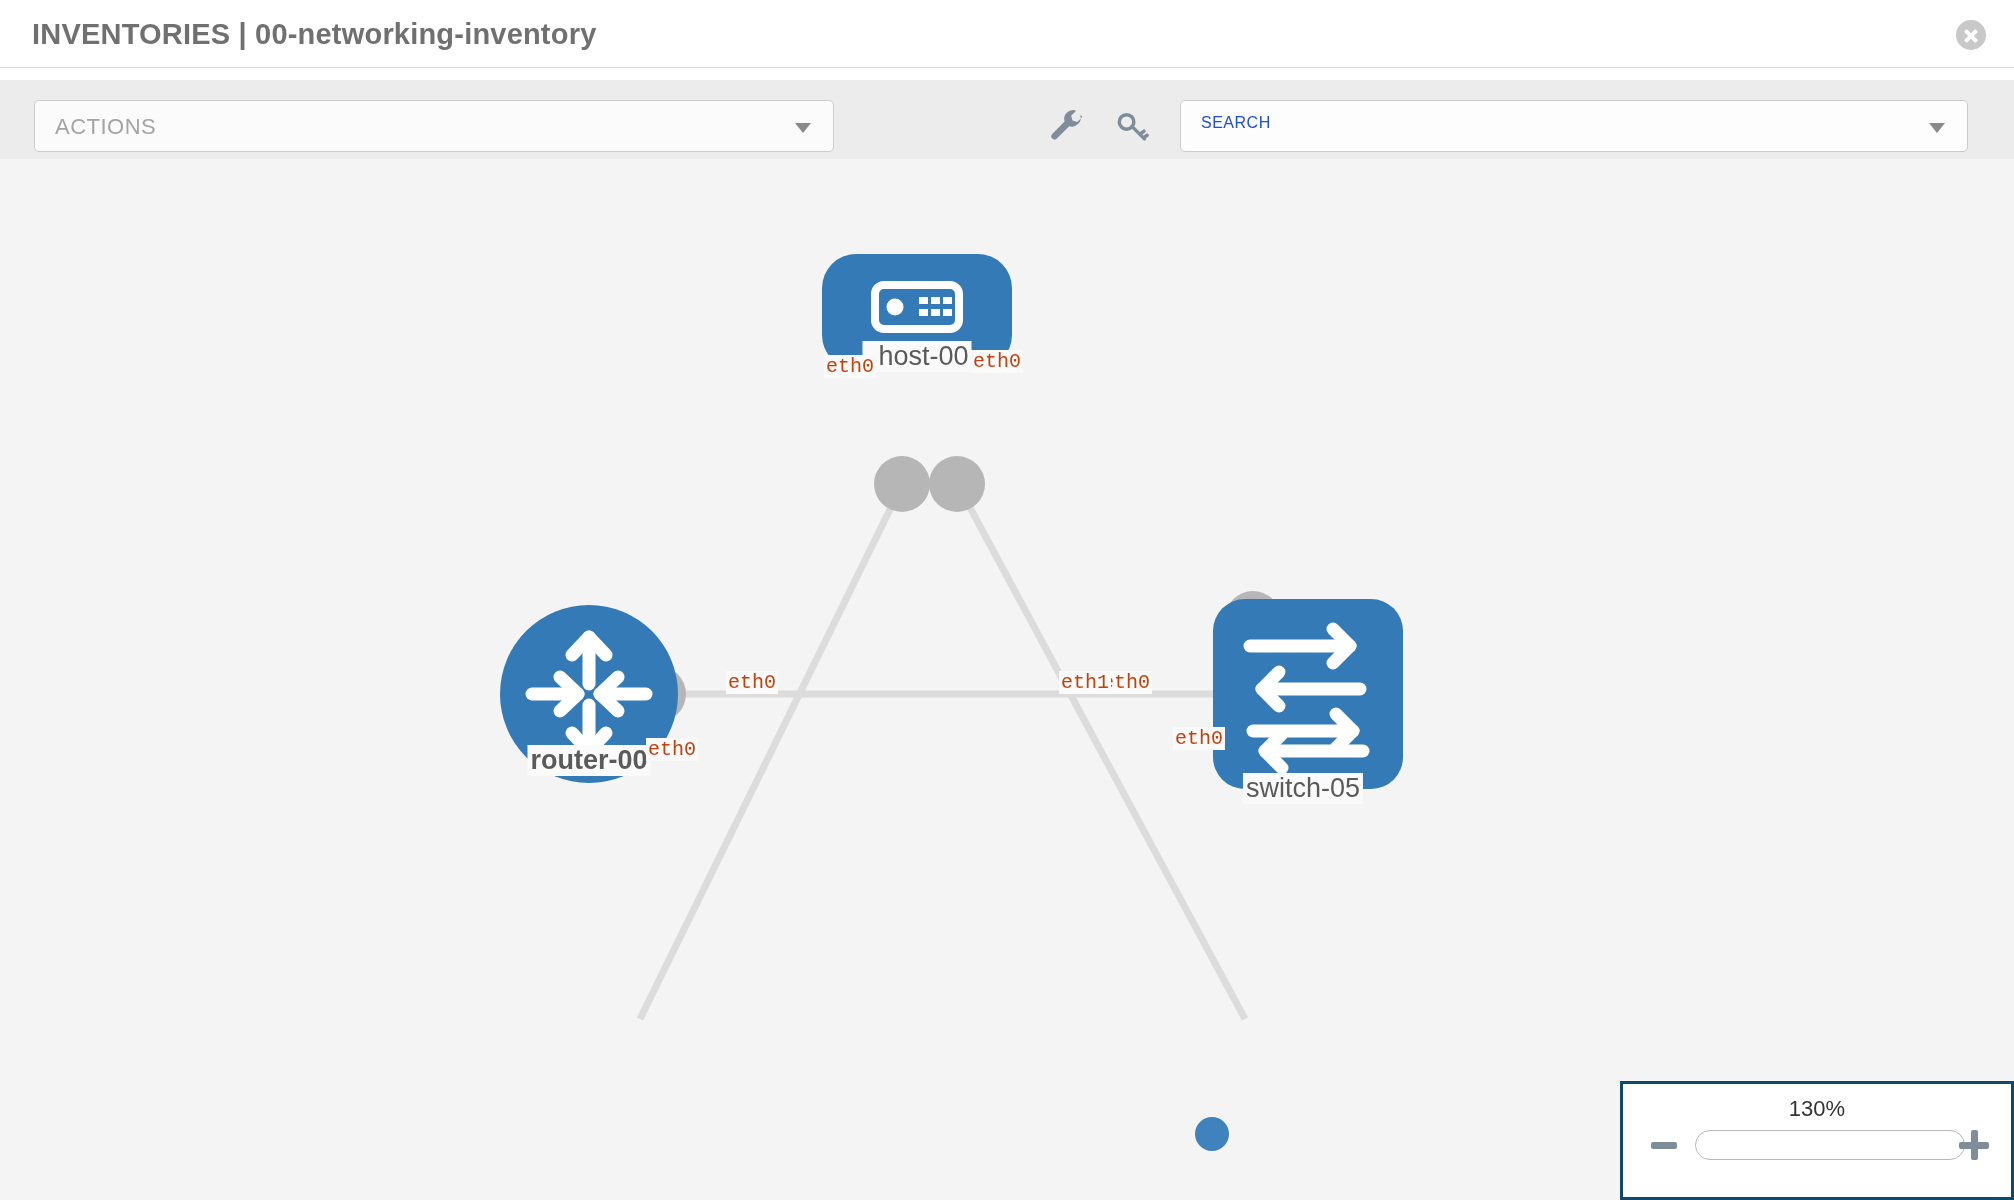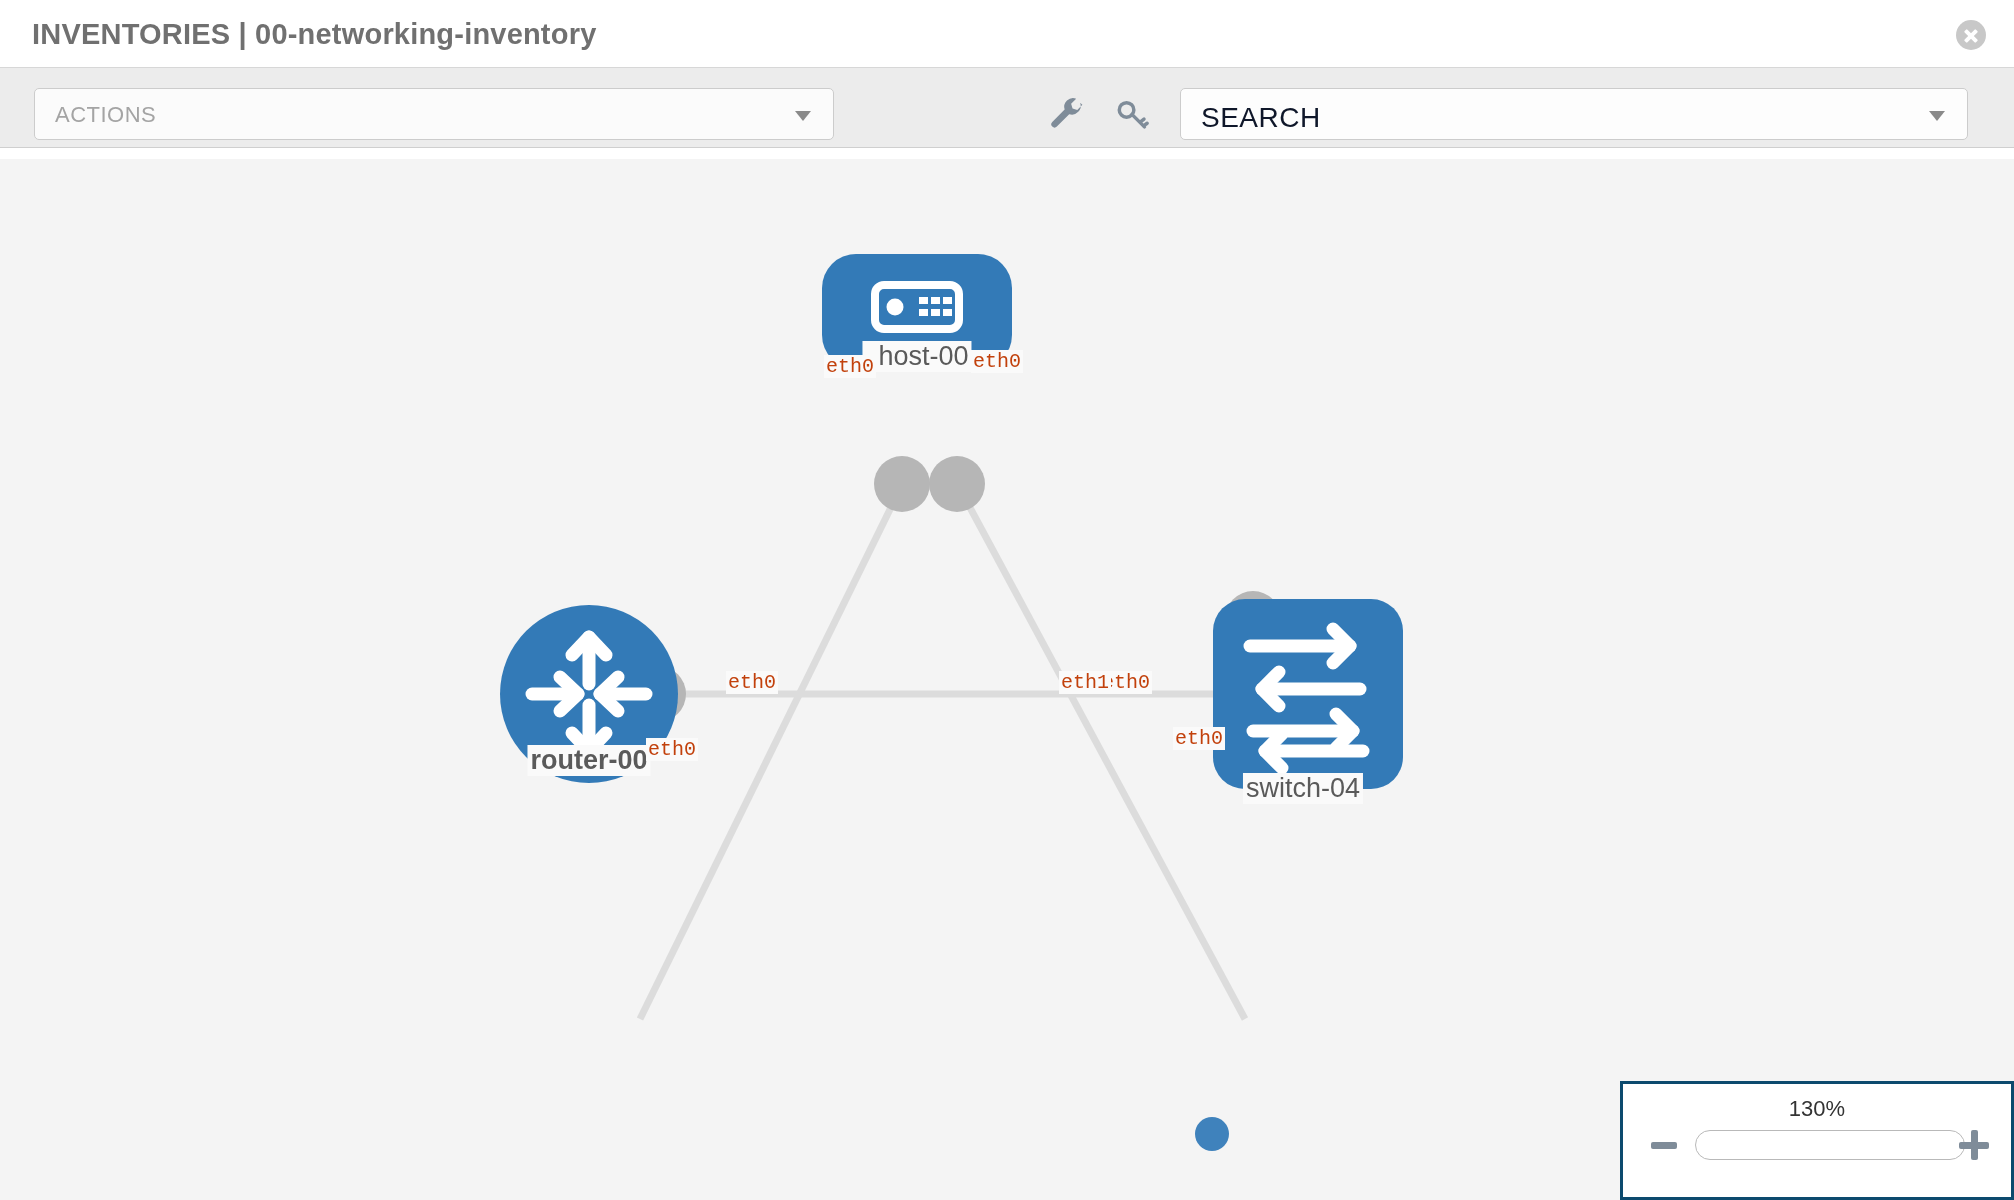--- a/index.html
+++ b/index.html
@@ -58,21 +58,21 @@
     height: 4px;
     background: #ffffff;
     border-radius: 1px;
   }
   .close-btn .x1 { transform: rotate(45deg); }
   .close-btn .x2 { transform: rotate(-45deg); }
 
   
   .toolbar {
     position: absolute;
-    left: 0; top: 68px;
+    left: 0; top: 80px;
     width: 2014px;
     height: 80px;
     background: #ececec;
     border-bottom: 1px solid #cfcfcf;
     box-sizing: border-box;
   }
   .actions-select {
     position: absolute;
     left: 34px;
     top: 20px;
@@ -121,22 +121,22 @@
     background: #fdfdfd;
     border: 1px solid #cccccc;
     border-radius: 5px;
     box-sizing: border-box;
     cursor: text;
   }
   .search-box .sel-label {
     position: absolute;
     left: 20px;
     top: 13px;
-    font-size: 28px;
-    color: #0f172a;
+    font-size: 16px;
+    color: #1d4ed8;
     letter-spacing: 0.5px;
   }
 
   
   .canvas {
     position: absolute;
     left: 0; top: 159px;
     width: 2014px;
     height: 1041px;
     background: #f4f4f4;
@@ -336,21 +336,21 @@
           <path d="M1363 592 L1265 592"></path>
           <path d="M1282 575 L1265 592 L1282 609"></path>
         </g>
       </g>
     </svg>
 
     <div class="node-label" style="left:917px; top:182px;padding-left:16px;">host-00</div>
 
     <div class="node-label" style="left:589px; top:586px;font-weight:bold;">router-00</div>
 
-    <div class="node-label" style="left:1303px; top:614px;">switch-04</div>
+    <div class="node-label" style="left:1303px; top:614px;">switch-05</div>
 
     <div class="iface-label" style="left:824px; top:196px;">eth0</div>
 
     <div class="iface-label" style="left:971px; top:191px;">eth0</div>
 
     <div class="iface-label" style="left:646px; top:579px;">eth0</div>
 
     <div class="iface-label" style="left:1173px; top:568px;">eth0</div>
 
     <div class="iface-label" style="left:726px; top:512px;">eth0</div>

